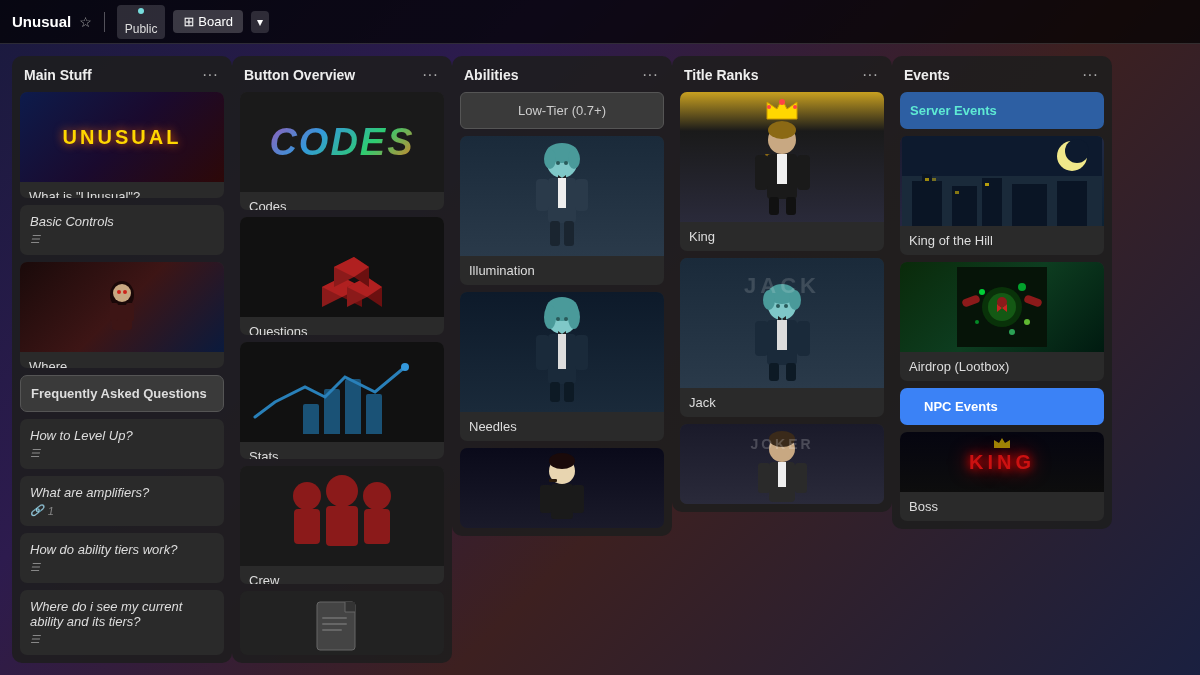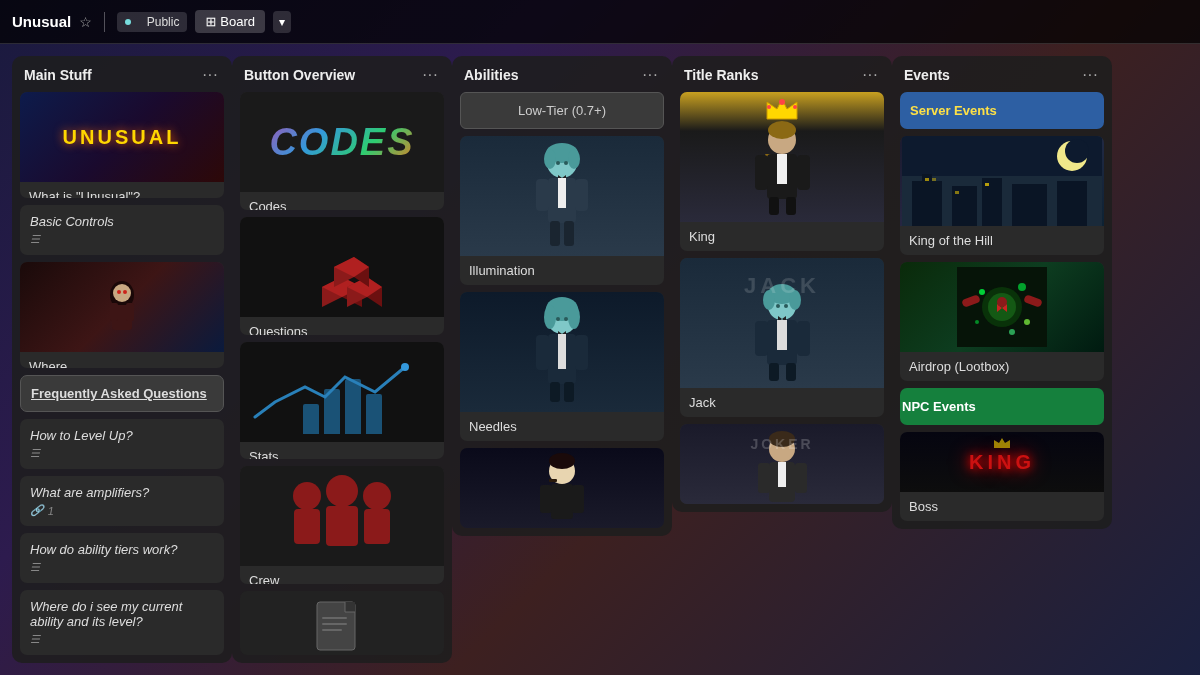--- a/index.html
+++ b/index.html
@@ -34,26 +34,27 @@
     }
     .nav-divider {
       width: 1px;
       height: 20px;
       background: rgba(255,255,255,0.3);
       margin: 0 4px;
     }
     .nav-badge {
       display: flex;
       align-items: center;
-      gap: 16px;
+      gap: 8px;
       background: rgba(255,255,255,0.15);
       border-radius: 4px;
       padding: 3px 8px;
       font-size: 12px;
       color: #ddd;
+      flex-direction: column;
     }
     .nav-badge .dot {
       width: 6px; height: 6px;
       border-radius: 50%;
       background: #7dd;
       display: inline-block;
     }
     .nav-btn {
       display: flex;
       align-items: center;
@@ -154,46 +155,45 @@
       margin-top: 4px;
     }
 
     
     .card-highlighted {
       background: #2d5fa3;
       border-radius: 7px;
       padding: 11px 10px;
       font-size: 13px;
       font-weight: 600;
-      color: #fde047;
+      color: #5eead4;
       cursor: pointer;
     }
 
     
     .card-red {
-      background: #15803d;
+      background: #3b82f6;
       border-radius: 7px;
-      padding: 11px 2px;
+      padding: 11px 24px;
       font-size: 13px;
       font-weight: 600;
       color: #fff;
       cursor: pointer;
     }
 
     
     .card-faq {
       background: #3a3a3a;
       border-radius: 7px;
       padding: 10px;
       font-size: 13px;
       font-weight: 600;
       color: #ddd;
       cursor: pointer;
       border: 1px solid #555;
-      text-decoration: underline;
     }
 
     
     .codes-img {
       background: #1a1a1a;
       height: 100px;
       display: flex;
       align-items: center;
       justify-content: center;
     }
@@ -371,21 +371,21 @@
       </div>
 
       <div class="card-text-only">
         <span>How do ability tiers work?</span>
         <div class="meta">
           <span>☰</span>
         </div>
       </div>
 
       <div class="card-text-only">
-        <span>Where do i see my current ability and its level?</span>
+        <span>Where do i see my current ability and its tiers?</span>
         <div class="meta">
           <span>☰</span>
         </div>
       </div>
     </div>
   </div>
 
   <div class="column">
     <div class="column-header">
       <span>Button Overview</span>

